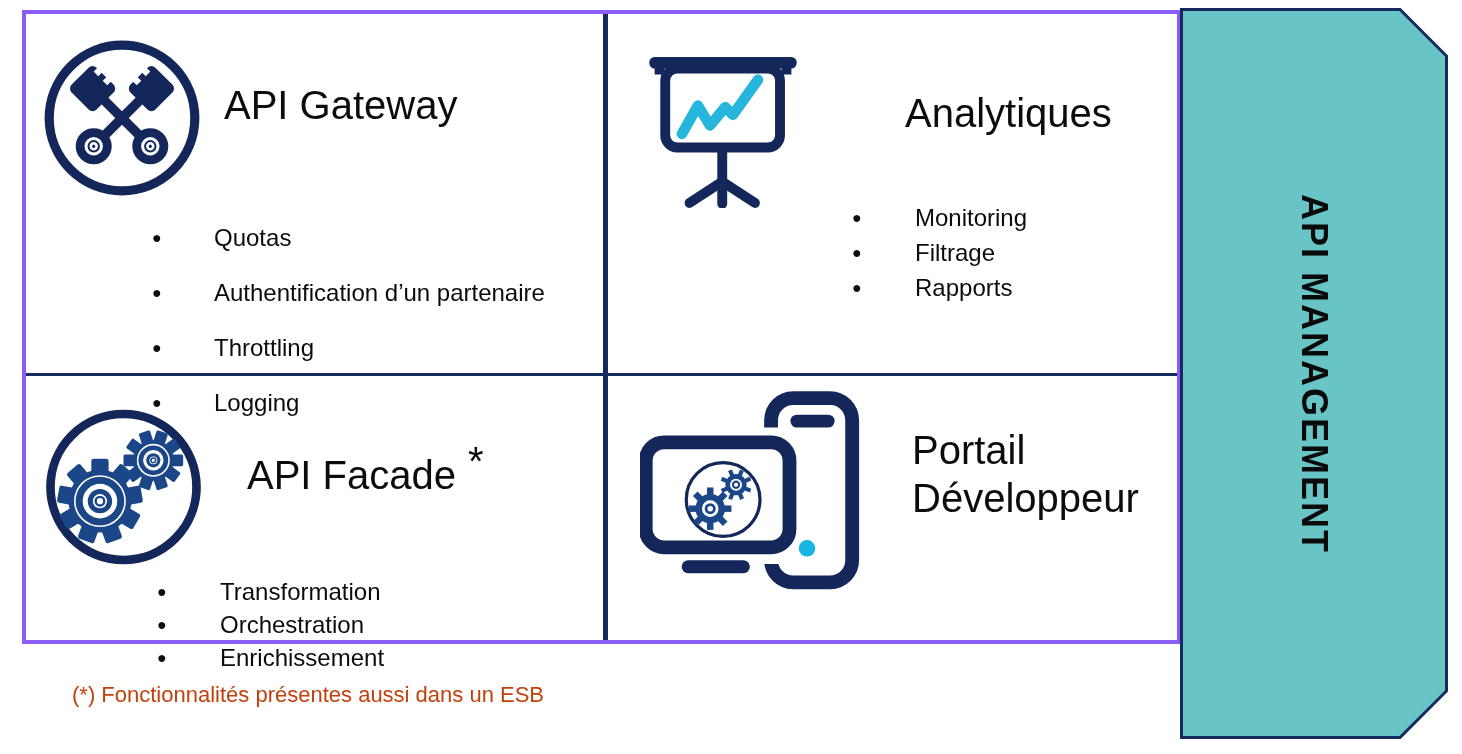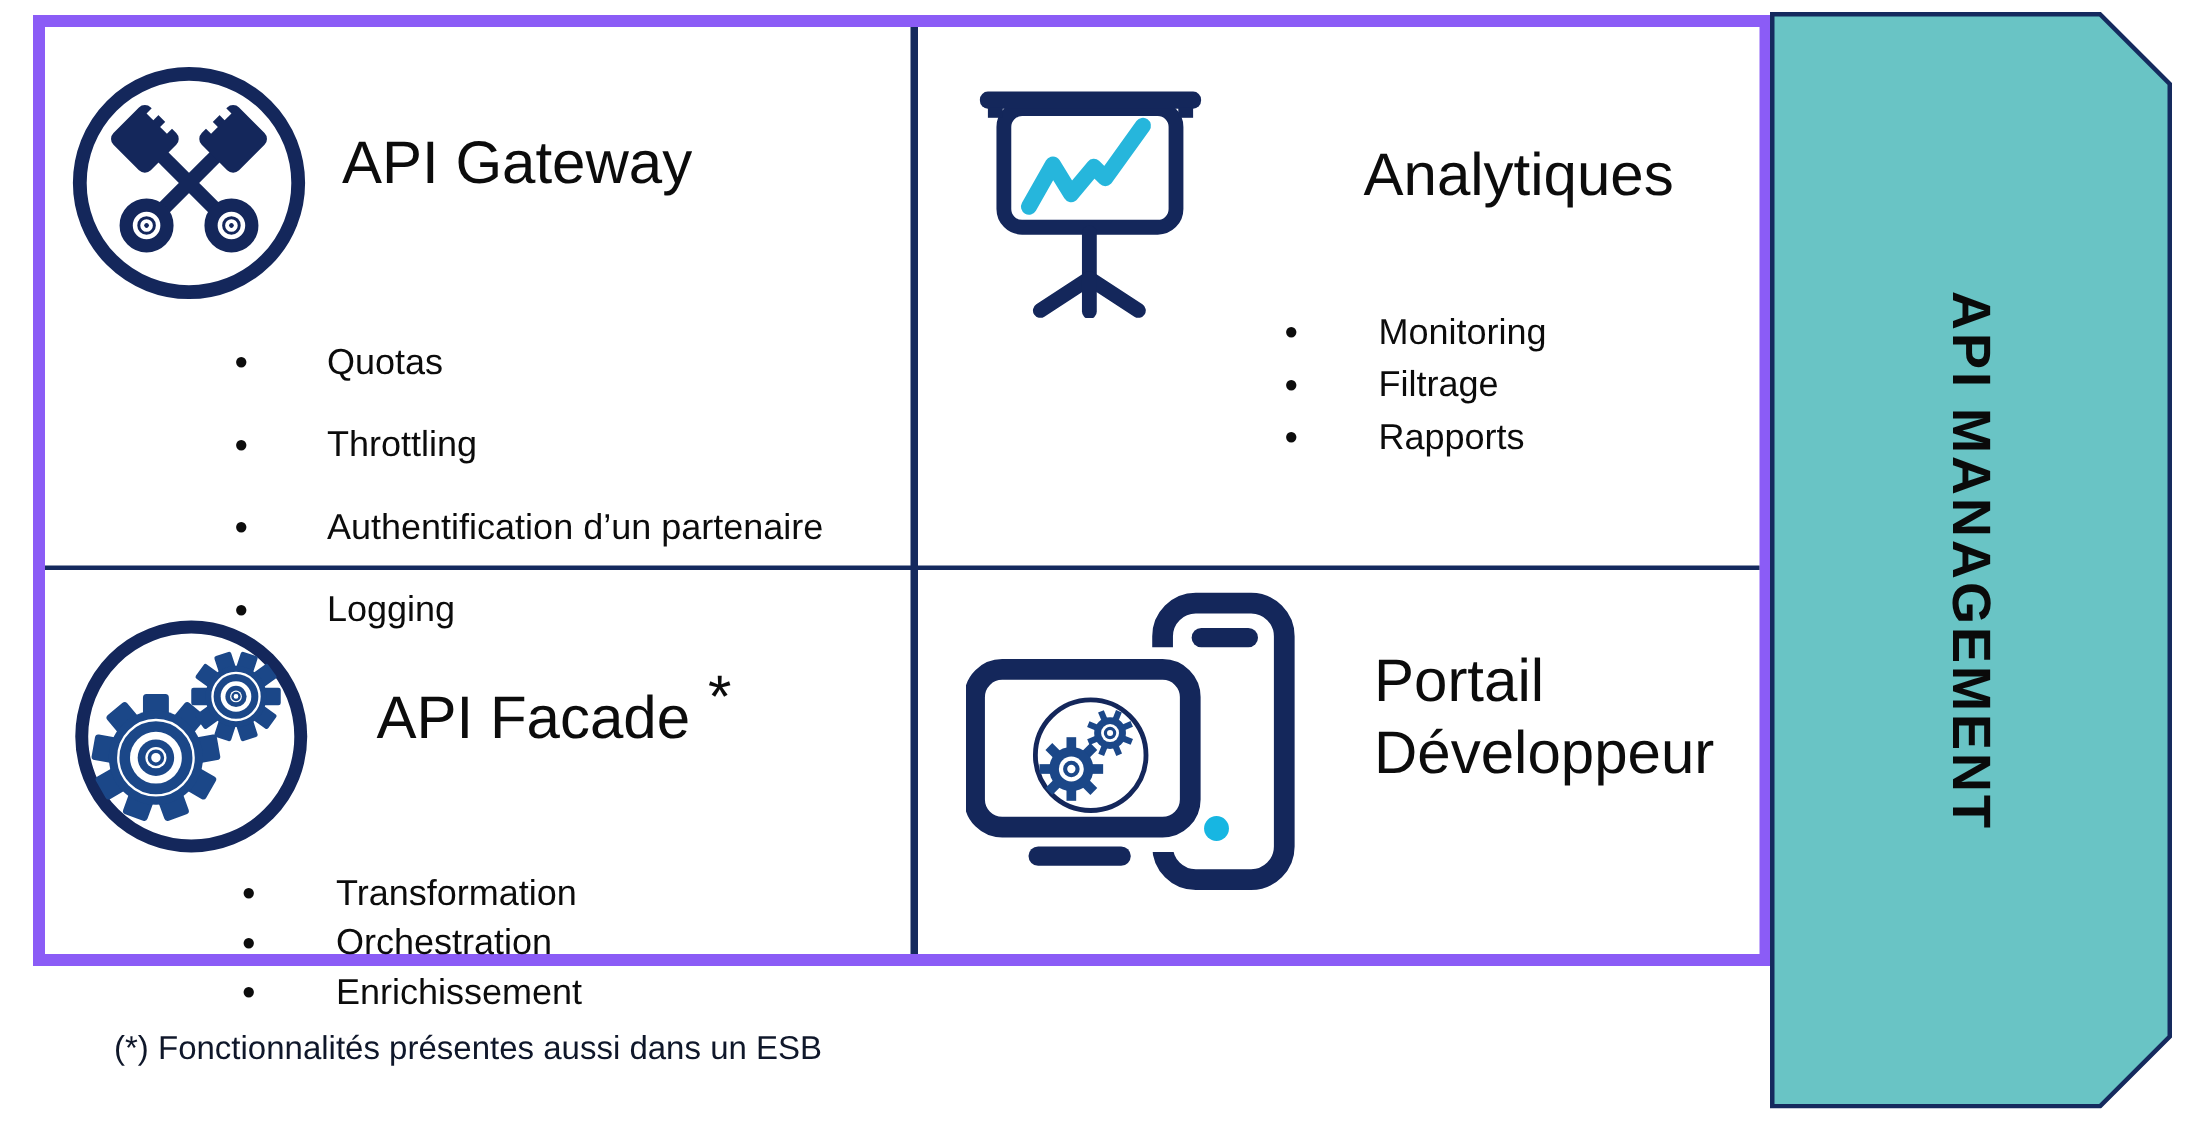--- a/index.html
+++ b/index.html
@@ -3,21 +3,21 @@
 <meta charset="utf-8">
 <style>
   html,body{margin:0;padding:0;}
   body{
     width:1462px;height:754px;position:relative;overflow:hidden;
     background:#ffffff;color:#0c0c0c;
     font-family:"Liberation Sans","DejaVu Sans",sans-serif;
   }
   
   .grid{position:absolute;left:22px;top:10px;width:1159px;height:634px;
-    border:8px solid #8b5cf6;box-sizing:border-box;background:#fff;}
+    border:4px solid #8b5cf6;box-sizing:border-box;background:#fff;}
   .vdiv{position:absolute;left:577px;top:0;width:5px;height:100%;background:#152A5E;}
   .hdiv{position:absolute;left:0;top:359px;width:100%;height:3px;background:#152A5E;}
   .quad{position:absolute;}
   #q1{left:0;top:0;width:577px;height:359px;}
   #q2{left:582px;top:0;width:573px;height:359px;}
   #q3{left:0;top:362px;width:577px;height:365px;}
   #q4{left:582px;top:362px;width:573px;height:365px;padding-left:40px;}
   .icon{position:absolute;display:block;}
   .icon svg{display:block;width:100%;height:100%;}
   #q1 .icon{left:16px;top:24px;width:160px;height:160px;}
@@ -32,21 +32,21 @@
   #q4 .q-title{left:304px;top:50px;line-height:48px;}
   .title-line{display:block;}
   .mark{font-size:40px;position:relative;top:-14px;margin-left:12px;line-height:0;vertical-align:baseline;}
   .blist{list-style:none;margin:0;padding:0;position:absolute;}
   .blist li{position:relative;font-size:24px;line-height:33px;height:33px;white-space:nowrap;}
   .blist li::before{content:"●";position:absolute;left:2px;top:0;font-size:16px;line-height:inherit;color:#0c0c0c;}
   #q1 .blist{left:124px;top:185px;}  #q1 .blist li{padding-left:64px;margin-top:22px;}
   #q2 .blist{left:242px;top:186px;}  #q2 .blist li{padding-left:65px;line-height:35px;height:35px;}
   #q3 .blist{left:129px;top:199px;}  #q3 .blist li{padding-left:65px;}
   #q4 .blist{left:246px;top:226px;}  #q4 .blist li{padding-left:66px;}
-  .footnote{position:absolute;left:46px;top:306px;margin:0;font-size:22px;white-space:nowrap;color:#0f172a;}
+  .footnote{position:absolute;left:46px;top:306px;margin:0;font-size:22px;white-space:nowrap;color:#c2410c;}
   
   .banner{position:absolute;left:1180px;top:8px;width:268px;height:731px;
     display:flex;align-items:center;justify-content:center;}
   .banner-shape{position:absolute;left:0;top:0;width:100%;height:100%;}
   .banner-label{position:relative;transform:rotate(90deg);white-space:nowrap;
     font-size:36px;font-weight:700;letter-spacing:2px;color:#0a0a0a;}
 </style>
 </head>
 <body>
 
@@ -74,22 +74,22 @@
           <rect x="116" y="50" width="14" height="8" fill="#fff"></rect>
           <circle cx="100" cy="150" r="17" fill="#fff" stroke="#14275B" stroke-width="11"></circle>
           <circle cx="100" cy="150" r="6.5" fill="none" stroke="#14275B" stroke-width="2.5"></circle>
           <circle cx="100" cy="150" r="2" fill="#14275B"></circle>
         </g>
       </svg>
     </span>
     <h2 class="q-title">API Gateway</h2>
     <ul class="blist">
       <li>Quotas</li>
+      <li>Authentification d’un partenaire</li>
       <li>Throttling</li>
-      <li>Authentification d’un partenaire</li>
       <li>Logging</li>
     </ul>
   </section>
 
   <section class="quad" id="q2">
     <span class="icon">
       <svg viewBox="0 0 200 200">
         <rect x="24" y="19" width="151" height="104" rx="16" fill="#fff" stroke="#14275B" stroke-width="13"></rect>
         <rect x="3" y="4" width="194" height="15" rx="7" fill="#14275B"></rect>
         <rect x="10" y="18" width="13" height="9" fill="#14275B"></rect>

